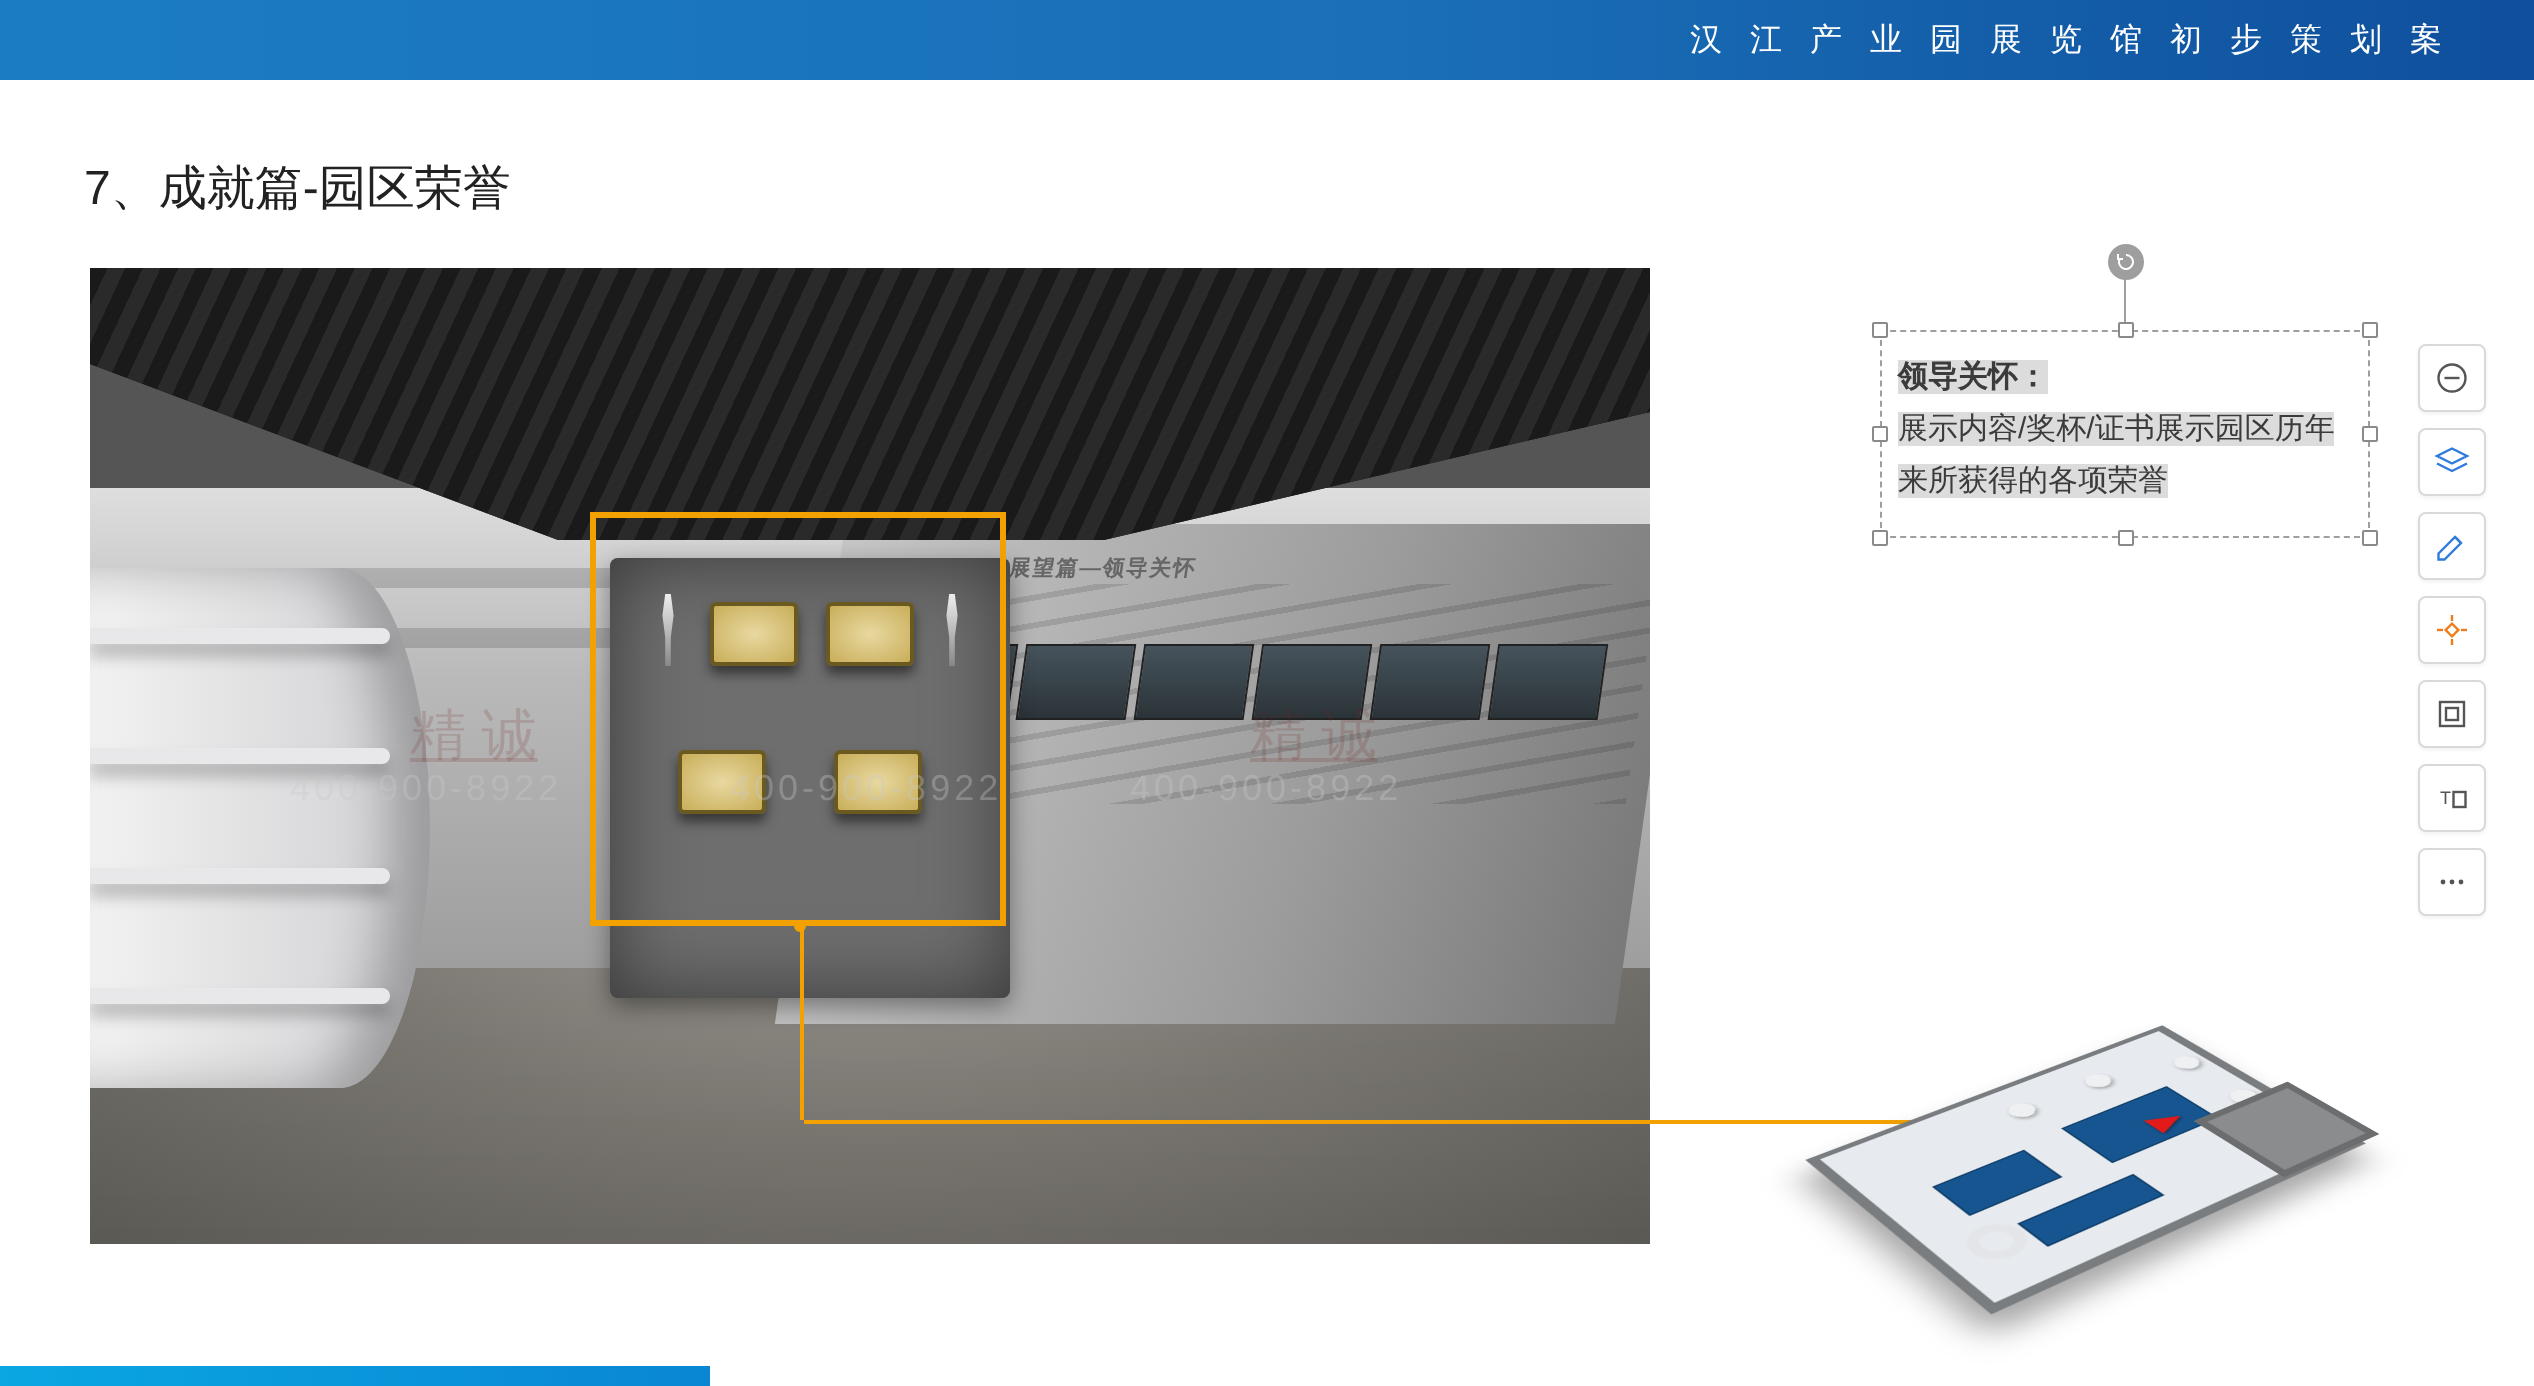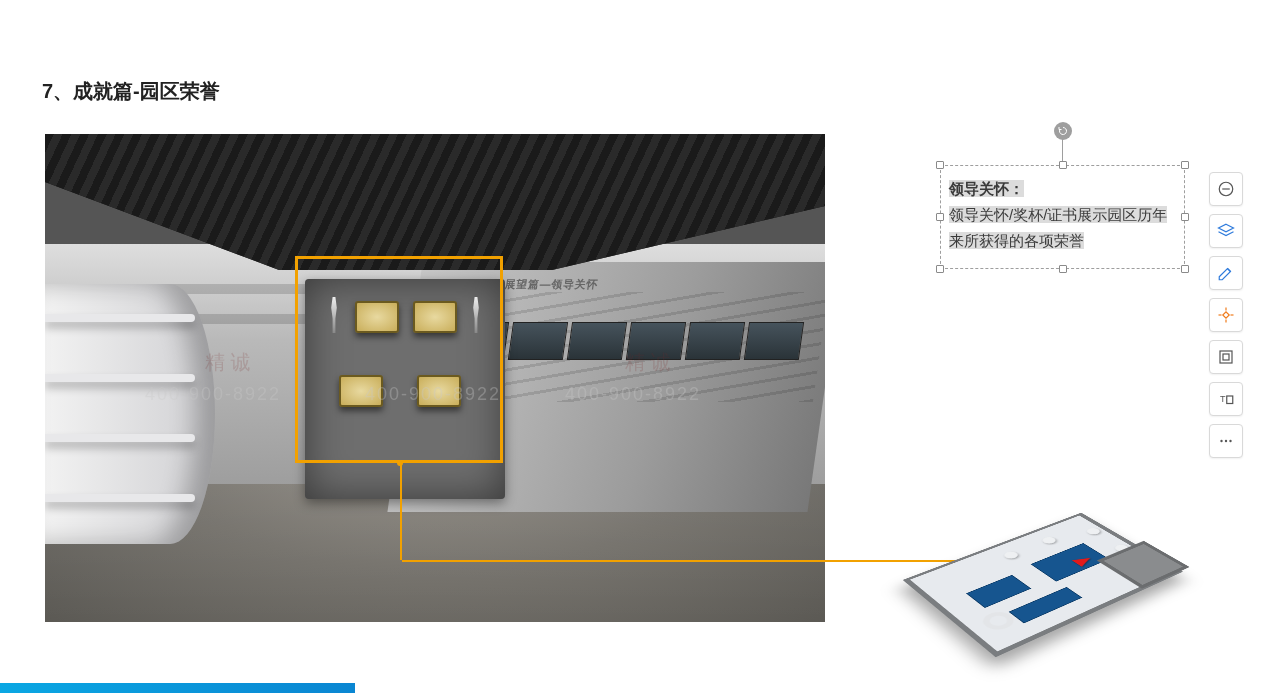--- a/index.html
+++ b/index.html
@@ -10,21 +10,21 @@
   
   .header-bar {
     position: absolute; top: 0; left: 0; width: 1267px; height: 40px;
     background: linear-gradient(to right, #1b7cc4 0%, #1a6fb8 55%, #0f4f9c 100%);
     display: flex; align-items: center; justify-content: flex-end; padding-right: 32px;
     color: #fff; font-size: 16px; letter-spacing: 14px; font-weight: 500;
   }
 
   
   .section-title {
-    position: absolute; left: 42px; top: 78px; font-size: 20px; color: #222; font-weight: 700;
+    position: absolute; left: 42px; top: 78px; font-size: 24px; color: #222; font-weight: 400;
   }
 
   
   .main-render {
     position: absolute; left: 45px; top: 134px; width: 780px; height: 488px;
     background: #555; overflow: hidden;
   }
   
   .ceiling {
     position: absolute; top: 0; left: 0; width: 100%; height: 160px;
@@ -142,28 +142,31 @@
   .tool-btn.orange svg { stroke: #f07b1a; }
   .tool-btn.blue svg { stroke: #2f7bdc; }
 
   
   .bottom-edge {
     position: absolute; left: 0; bottom: 0; width: 28%; height: 10px;
     background: linear-gradient(to right, #0aa7e3, #0a86d2);
   }
 
   
-  .wm { position: absolute; color: rgba(120,40,40,.18); font-size: 20px; pointer-events: none; }
+  .wm { position: absolute; color: rgba(120,40,40,.18); font-size: 28px; pointer-events: none; text-decoration: underline; }
   .wm-num { position: absolute; color: rgba(200,200,200,.35); font-size: 18px; letter-spacing: 2px; pointer-events: none; }
 </style>
 </head>
 <body>
 
 <div class="page">
 
+  <div class="header-bar">
+    <span>汉江产业园展览馆初步策划案</span>
+  </div>
 
   <div class="section-title">7、成就篇-园区荣誉</div>
 
   <div class="main-render">
     <div class="floor"></div>
     <div class="floor-reflect"></div>
     <div class="wall">
       <div class="wall-stripe" style="top:40px"></div>
       <div class="wall-stripe" style="top:70px"></div>
     </div>
@@ -210,21 +213,21 @@
 
   <div class="callout">
     <div class="rot-stem"></div>
     <div class="rot-knob">
       <svg viewBox="0 0 24 24">
           <path d="M12 5a7 7 0 1 1-6.3 4" fill="none" stroke="#fff" stroke-width="2"></path>
           <path d="M4 4v5h5" fill="none" stroke="#fff" stroke-width="2"></path>
         </svg>
     </div>
     <span class="hl"><b>领导关怀：</b></span><br>
-    <span class="hl">领导关怀/奖杯/证书展示园区历年来所获得的各项荣誉</span>
+    <span class="hl">展示内容/奖杯/证书展示园区历年来所获得的各项荣誉</span>
     <div class="handle tl"></div>
     <div class="handle tm"></div>
     <div class="handle tr"></div>
     <div class="handle ml"></div>
     <div class="handle mr"></div>
     <div class="handle bl"></div>
     <div class="handle bm"></div>
     <div class="handle br"></div>
   </div>
 

